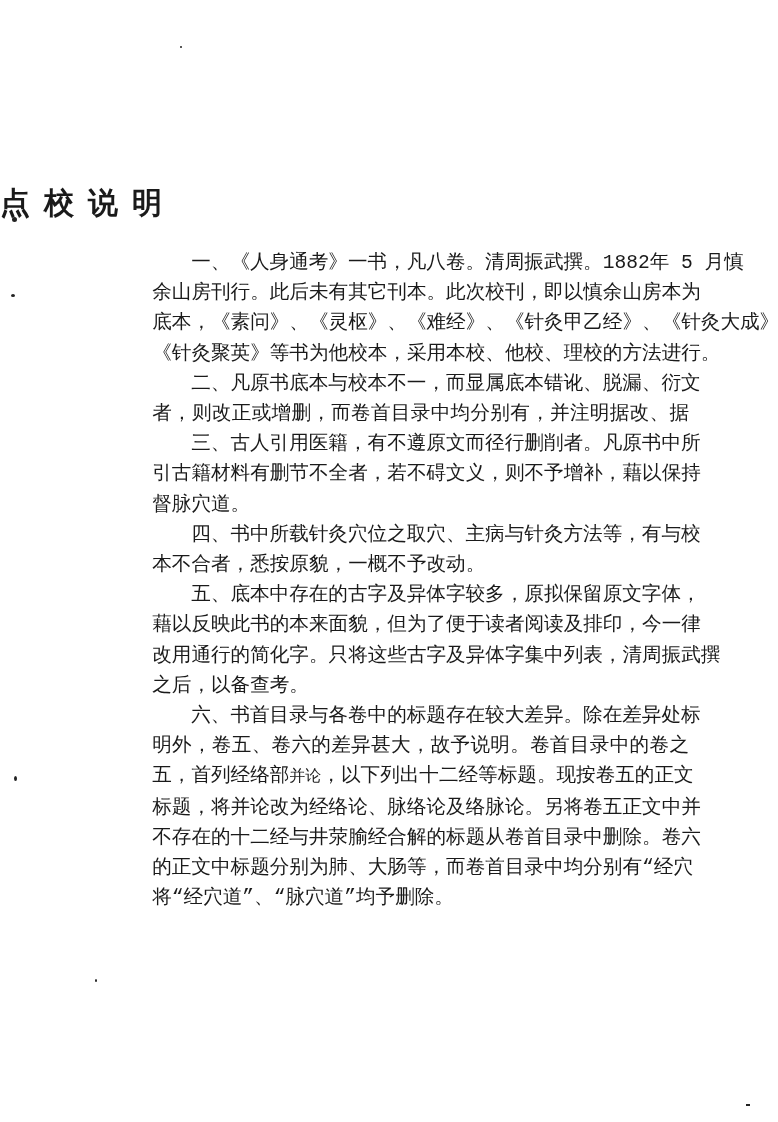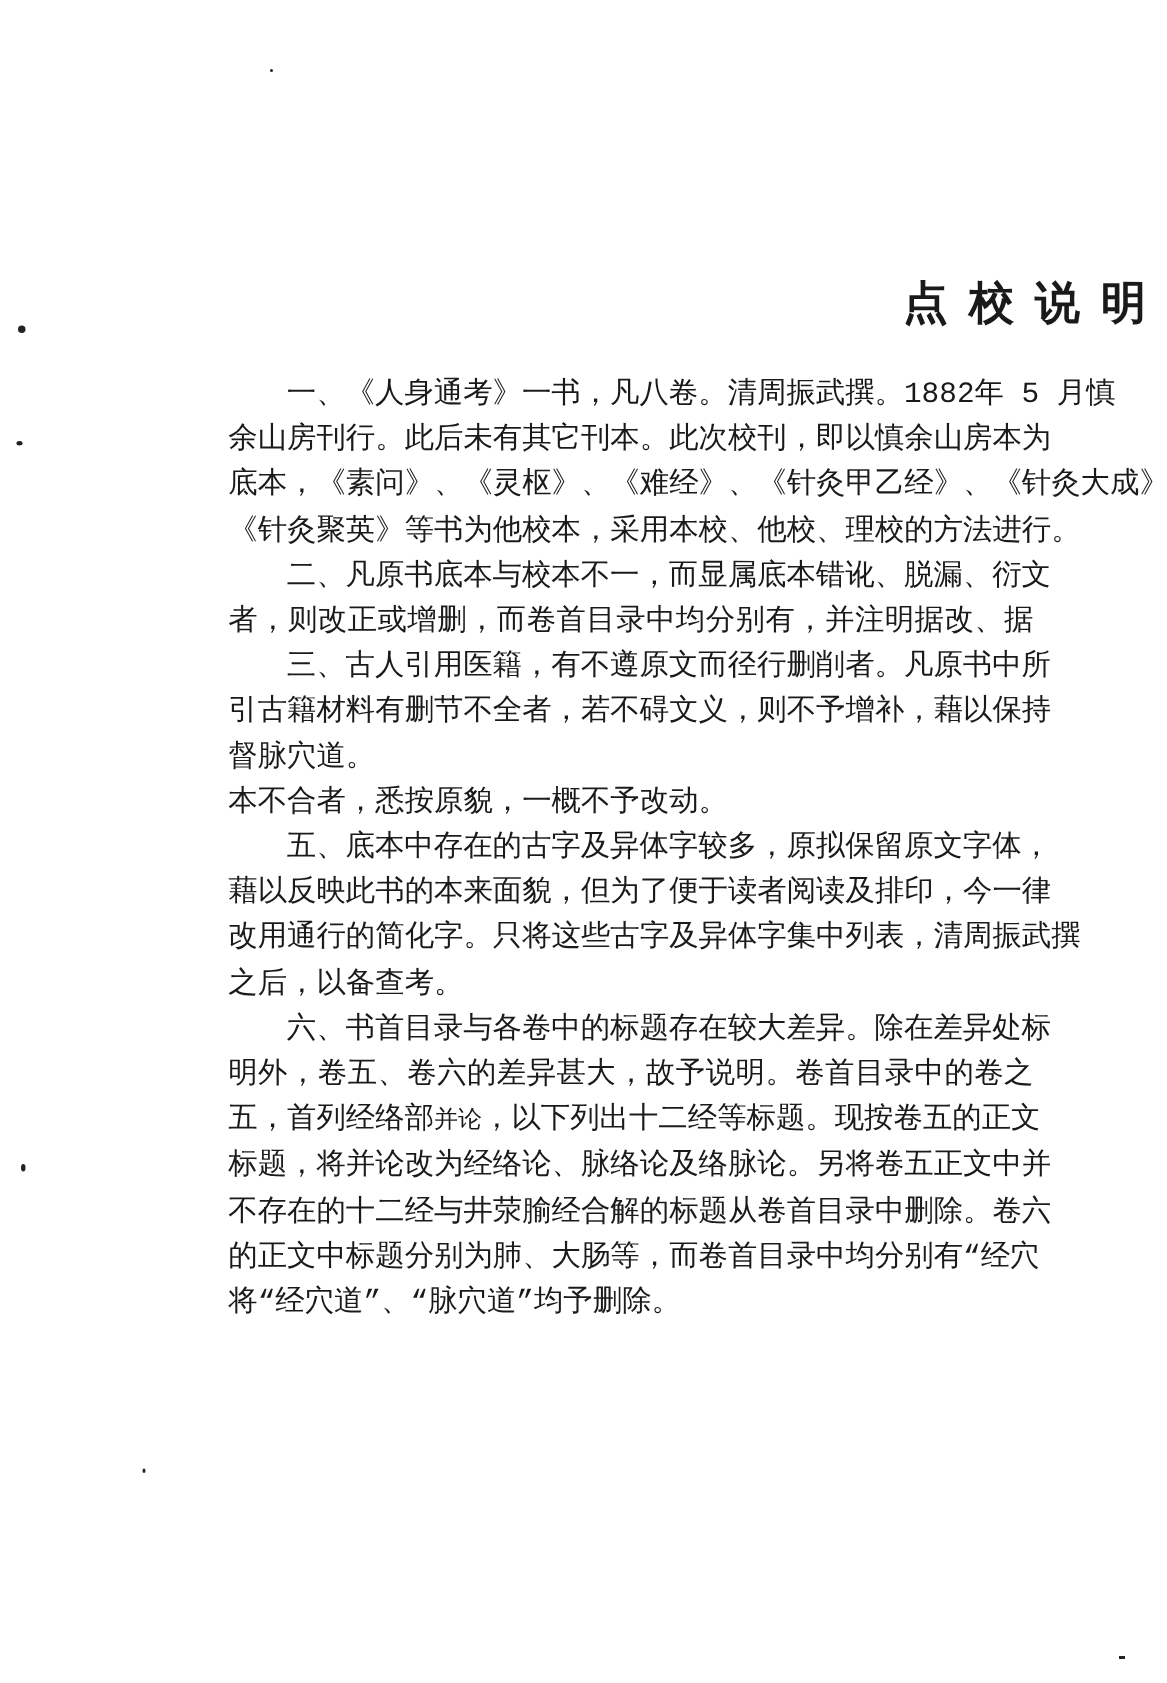--- a/index.html
+++ b/index.html
@@ -1,21 +1,21 @@
 <!DOCTYPE html>
 <html><head>
 <meta charset="utf-8">
 <style>
   html, body { margin: 0; padding: 0; }
   body {
     width: 778px; height: 1122px; background: #ffffff; position: relative; overflow: hidden;
     font-family: "DejaVu Serif", "Liberation Serif", serif; color: #1a1a1a;
   }
   .title {
-    position: absolute; top: 183px; left: 0; width: 778px; text-align: right;
+    position: absolute; top: 183px; left: 0; width: 778px; text-align: left;
     font-size: 30px; letter-spacing: 14px; font-weight: bold; line-height: 40px;
     font-family: "DejaVu Sans", "Liberation Sans", sans-serif;
   }
   .body {
     position: absolute; left: 113px; top: 248px; width: 576px;
     font-size: 19.6px; line-height: 30.2px;
   }
   .para { margin: 0; text-indent: 2em; text-align: justify; }
   .line { display: block; white-space: nowrap; text-align: justify; text-align-last: justify; font-family: Liberation Mono, monospace; }
   .line.last { text-align-last: left; }
@@ -38,20 +38,21 @@
   <p class="para">
     <span class="line indent">二、凡原书底本与校本不一，而显属底本错讹、脱漏、衍文</span>
     <span class="line">者，则改正或增删，而卷首目录中均分别有，并注明据改、据</span>
   </p>
   <p class="para">
     <span class="line indent">三、古人引用医籍，有不遵原文而径行删削者。凡原书中所</span>
     <span class="line">引古籍材料有删节不全者，若不碍文义，则不予增补，藉以保持</span>
     <span class="line last">督脉穴道。</span>
   </p>
   <p class="para">
+    <span class="line indent">四、书中所载针灸穴位之取穴、主病与针灸方法等，有与校</span>
     <span class="line last">本不合者，悉按原貌，一概不予改动。</span>
   </p>
   <p class="para">
     <span class="line indent">五、底本中存在的古字及异体字较多，原拟保留原文字体，</span>
     <span class="line">藉以反映此书的本来面貌，但为了便于读者阅读及排印，今一律</span>
     <span class="line">改用通行的简化字。只将这些古字及异体字集中列表，清周振武撰</span>
     <span class="line last">之后，以备查考。</span>
   </p>
   <p class="para">
     <span class="line indent">六、书首目录与各卷中的标题存在较大差异。除在差异处标</span>

